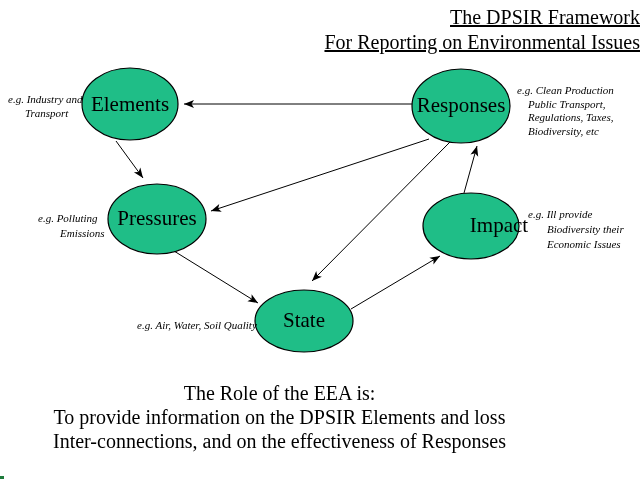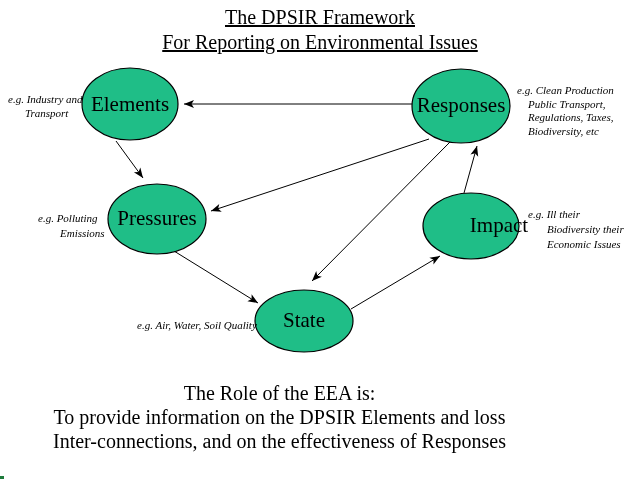--- a/index.html
+++ b/index.html
@@ -9,21 +9,21 @@
     height: 480px;
     background: #ffffff;
     overflow: hidden;
     font-family: "Liberation Serif", serif;
     color: #000000;
   }
   svg.diagram { position: absolute; left: 0; top: 0; width: 640px; height: 480px; }
 
   .title-block {
     position: absolute; top: 5px; left: 0; width: 640px;
-    text-align: center; font-size: 20px; line-height: 25px;
+    text-align: right; font-size: 20px; line-height: 25px;
   }
   .title-block .u { text-decoration: underline; }
 
   .node-label {
     position: absolute; transform: translate(-50%, -50%);
     font-size: 21px; white-space: nowrap;
   }
   .lbl-drivers   { left: 130px; top: 104px; }
   .lbl-pressures { left: 157px; top: 218px; }
   .lbl-state     { left: 304px; top: 320px; }
@@ -100,21 +100,21 @@
     <div class="cont">Regulations, Taxes,</div>
     <div class="cont">Biodiversity, etc</div>
   </div>
 
   <div class="note note-pressures">
     <div>e.g. Polluting</div>
     <div class="cont">Emissions</div>
   </div>
 
   <div class="note note-impact">
-    <div>e.g. Ill their</div>
+    <div>e.g. Ill provide</div>
     <div class="cont">Biodiversity their</div>
     <div class="cont">Economic Issues</div>
   </div>
 
   <div class="note note-state">
     <div>e.g.  Air, Water, Soil Quality</div>
   </div>
 
   <div class="footer-block">
     <div>The Role of the EEA is:</div>

